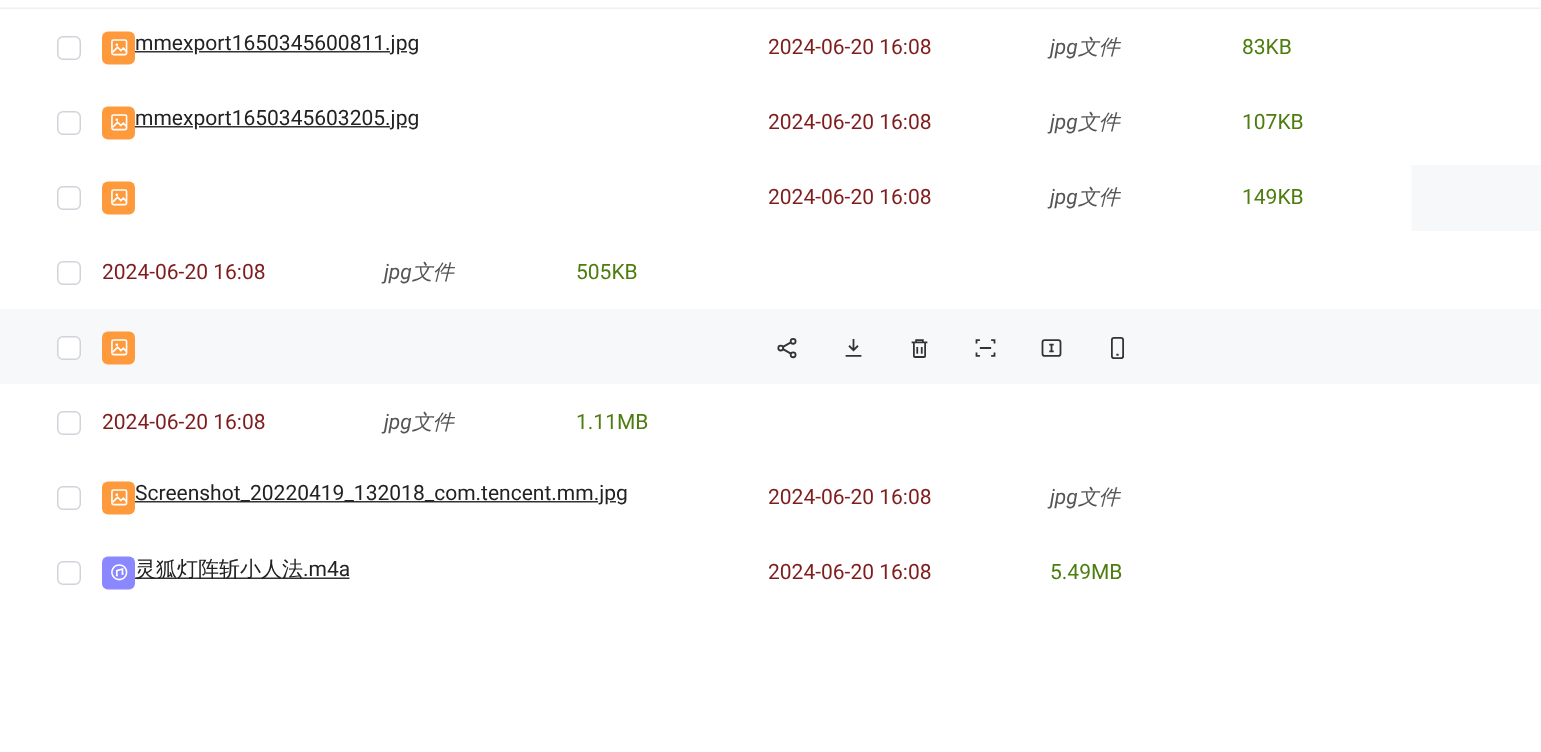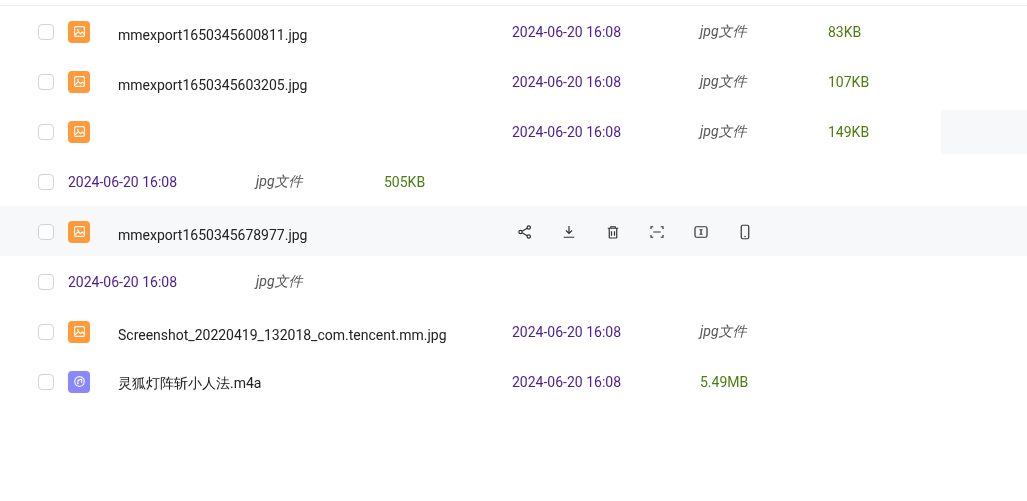--- a/index.html
+++ b/index.html
@@ -19,22 +19,22 @@
     padding-left: 38px;
     border-top: 1px solid transparent;
   }
   .header-row {
     height: 6px;
     border-bottom: 1px solid #f0f0f0;
     padding-left: 38px;
   }
   .row.hovered { background: #f7f8fa; }
   .col-check { width: 30px; display:flex; align-items:center; }
-  .col-name { width: 444px; display:flex; align-items:flex-end; gap:28px; padding-right:10px;}
-  .col-date { width: 188px; color:#4c1d95; }
+  .col-name { width: 444px; display:flex; align-items:flex-start; gap:0; padding-right:10px;text-decoration:underline;}
+  .col-date { width: 188px; color:#7f1d1d; }
   .col-type { width: 128px; color:#555;font-style:italic; }
   .col-size { flex:1; color:#4d7c0f; }
   .filename { color:#222; white-space:nowrap; overflow:hidden; text-overflow:ellipsis; }
 
   .chk {
     width:16px; height:16px; border:1px solid #d0d3d9; border-radius:4px; background:#fff;
   }
 
   .ficon {
     width:22px; height:22px; border-radius:4px; flex-shrink:0;
@@ -125,21 +125,20 @@
             <div class="chk"></div>
           </div>
           <div class="col-name">
             <div class="ficon img">
               <svg viewBox="0 0 24 24">
                 <rect x="3" y="3" width="18" height="18" rx="2" fill="none" stroke="#fff" stroke-width="2"></rect>
                 <circle cx="9" cy="9" r="1.6" fill="#fff"></circle>
                 <path d="M4 18 L10 12 L14 16 L17 13 L21 17" stroke="#fff" stroke-width="2" fill="none"></path>
               </svg>
             </div>
-            <span class="filename">mmexport1650345678977.jpg</span>
           </div>
           <div class="actions">
             <span class="ai">
               <svg viewBox="0 0 24 24">
                 <circle cx="6" cy="12" r="2.2"></circle>
                 <circle cx="17" cy="6" r="2.2"></circle>
                 <circle cx="17" cy="18" r="2.2"></circle>
                 <path d="M8 11 L15 7 M8 13 L15 17"></path>
               </svg>
             </span>
@@ -172,20 +171,21 @@
             </span>
           </div>
           <div style="flex: 1 1 0%;"></div>
         </div>
         <div class="row">
           <div class="col-check">
             <div class="chk"></div>
           </div>
           <div class="col-date">2024-06-20 16:08</div>
           <div class="col-type">jpg文件</div>
+          <div class="col-size">1.11MB</div>
         </div>
         <div class="row">
           <div class="col-check">
             <div class="chk"></div>
           </div>
           <div class="col-name">
             <div class="ficon img">
               <svg viewBox="0 0 24 24">
                 <rect x="3" y="3" width="18" height="18" rx="2" fill="none" stroke="#fff" stroke-width="2"></rect>
                 <circle cx="9" cy="9" r="1.6" fill="#fff"></circle>

